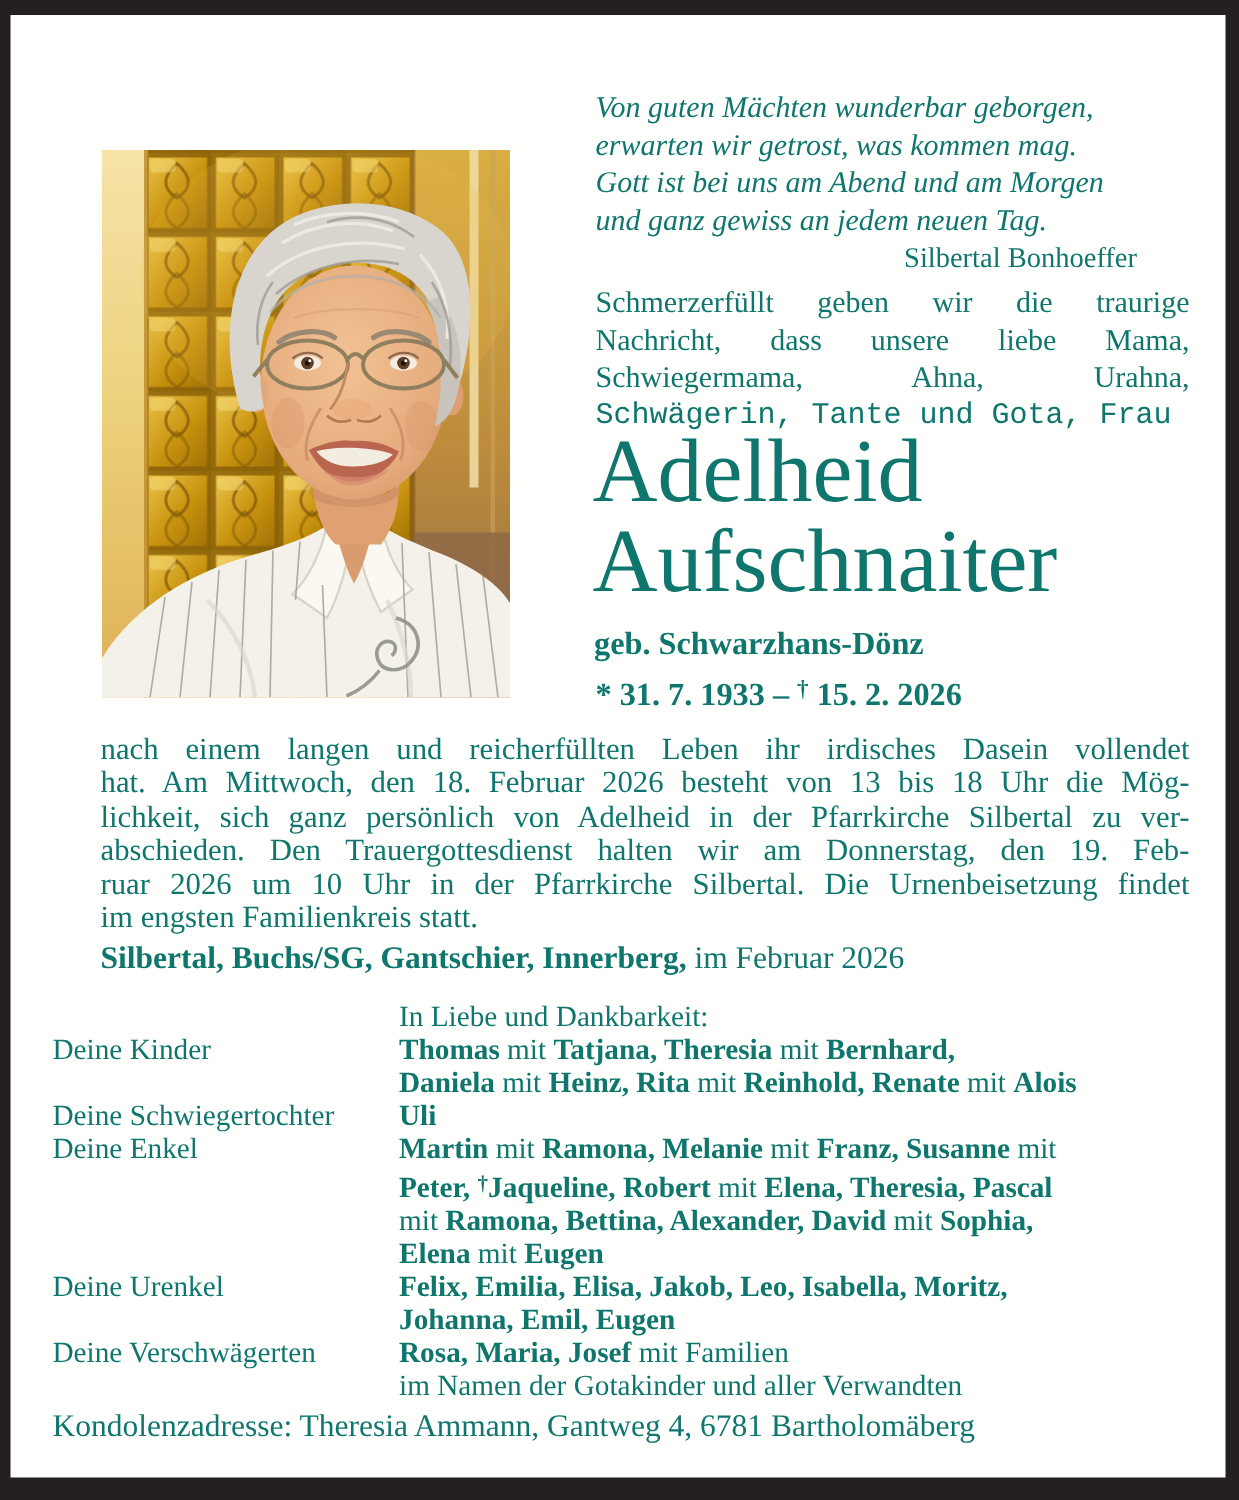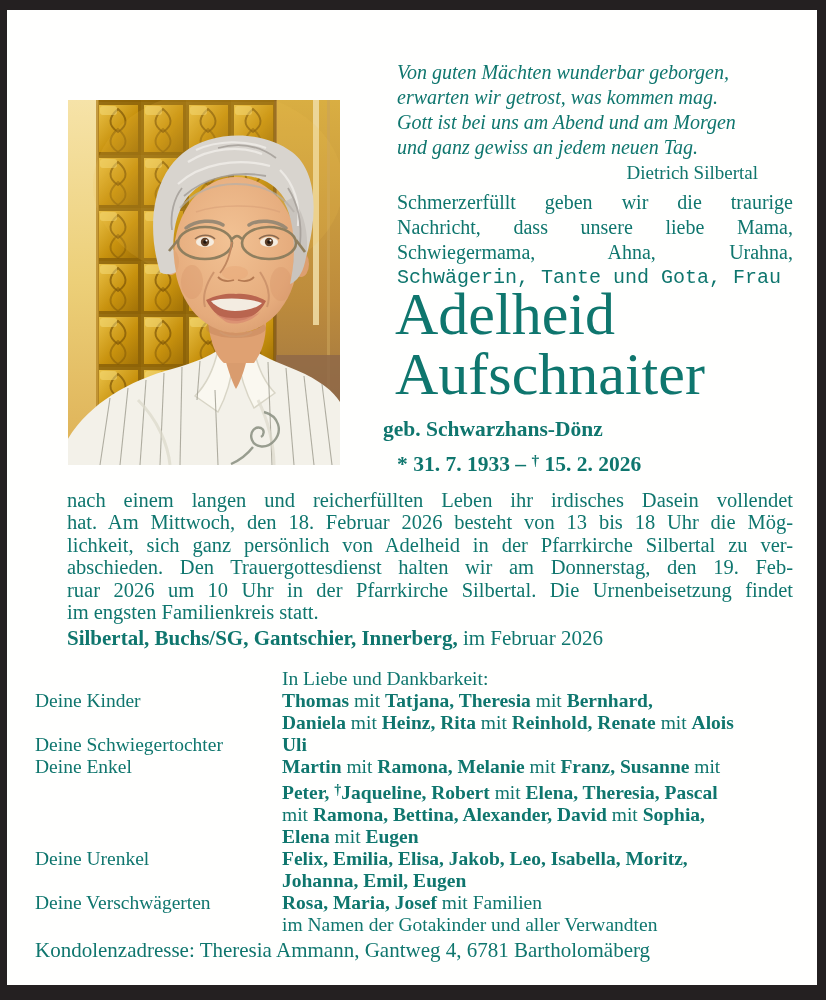--- a/index.html
+++ b/index.html
@@ -11,35 +11,35 @@
 
   .quote-block{position:absolute;left:390px;top:50px;width:396px;}
   .quote-lines{font-style:italic;font-size:20px;line-height:25px;}
   .quote-attr{font-size:19px;line-height:25px;text-align:right;padding-right:35px;}
 
   .intro{position:absolute;left:390px;top:180px;width:396px;font-size:20px;line-height:25px;}
   .intro .jline{text-align:justify;text-align-last:justify;}
   .intro .jline-last{text-align:right;text-align-last:left;font-family:Liberation Mono, monospace;}
 
   .name{position:absolute;left:388px;top:274px;width:410px;font-size:60px;line-height:60px;font-weight:400;white-space:nowrap;}
-  .maiden{position:absolute;left:376px;top:407px;font-size:21.5px;line-height:25px;font-weight:700;white-space:nowrap;}
+  .maiden{position:absolute;left:389px;top:407px;font-size:21.5px;line-height:25px;font-weight:700;white-space:nowrap;}
   .dates{position:absolute;left:390px;top:432px;font-size:21.5px;line-height:35px;white-space:nowrap;}
   .dates b{font-weight:700;}
 
   .body-par{position:absolute;left:60px;top:479px;width:726px;font-size:20.5px;line-height:22.4px;}
   .body-par .jline{text-align:justify;text-align-last:justify;}
   .body-par .jline-last{text-align:left;text-align-last:left;}
 
   .location{position:absolute;left:60px;top:616px;width:726px;font-size:21px;line-height:24px;white-space:nowrap;}
   .location b{font-weight:700;}
 
   .family{position:absolute;left:28px;top:658px;width:760px;font-size:19.5px;line-height:22px;}
   .fam-row{display:flex;align-items:flex-start;}
   .fam-label{width:223px;flex:0 0 223px;text-align:left;}
-  .fam-val{margin-left:24px;width:529px;}
+  .fam-val{margin-left:8px;width:529px;}
   .fam-val .rline{white-space:nowrap;}
   .fam-val b{font-weight:700;}
 
   .sup{font-weight:700;font-size:72%;vertical-align:0.38em;}
   .condolence{position:absolute;left:28px;top:928px;font-size:21px;line-height:24px;white-space:nowrap;}
 </style>
 </head>
 <body>
 
 <div class="page">
@@ -175,21 +175,21 @@
 
         <path d="M138,200 C150,194 162,193 168,194 C176,193 188,195 198,201 C192,214 178,221 168,221 C154,221 144,212 138,200 Z" fill="#b9654f"></path>
         <path d="M143,201 C155,197 182,198 194,203 C188,209 176,211 167,211 C156,211 148,207 143,201 Z" fill="#f3ece1"></path>
         <path d="M146,213 C156,220 180,220 192,212 C184,222 168,226 158,222 Z" fill="#d88a70" opacity="0.75"></path>
         <path d="M152,232 C160,238 176,238 184,232" stroke="#cf9a70" stroke-width="1.8" fill="none" opacity="0.8"></path>
       </svg>
     </div>
 
     <div class="quote-block">
       <div class="quote-lines">Von guten Mächten wunderbar geborgen,<br>erwarten wir getrost, was kommen mag.<br>Gott ist bei uns am Abend und am Morgen<br>und ganz gewiss an jedem neuen Tag.</div>
-      <div class="quote-attr">Dietrich Silbertal</div>
+      <div class="quote-attr">Silbertal Bonhoeffer</div>
     </div>
 
     <div class="intro">
         <div class="jline">Schmerzerfüllt geben wir die traurige</div>
         <div class="jline">Nachricht, dass unsere liebe Mama,</div>
         <div class="jline">Schwiegermama, Ahna, Urahna,</div>
         <div class="jline jline-last">Schwägerin, Tante und Gota, Frau</div>
       </div>
 
     <div class="name">Adelheid<br>Aufschnaiter</div>

